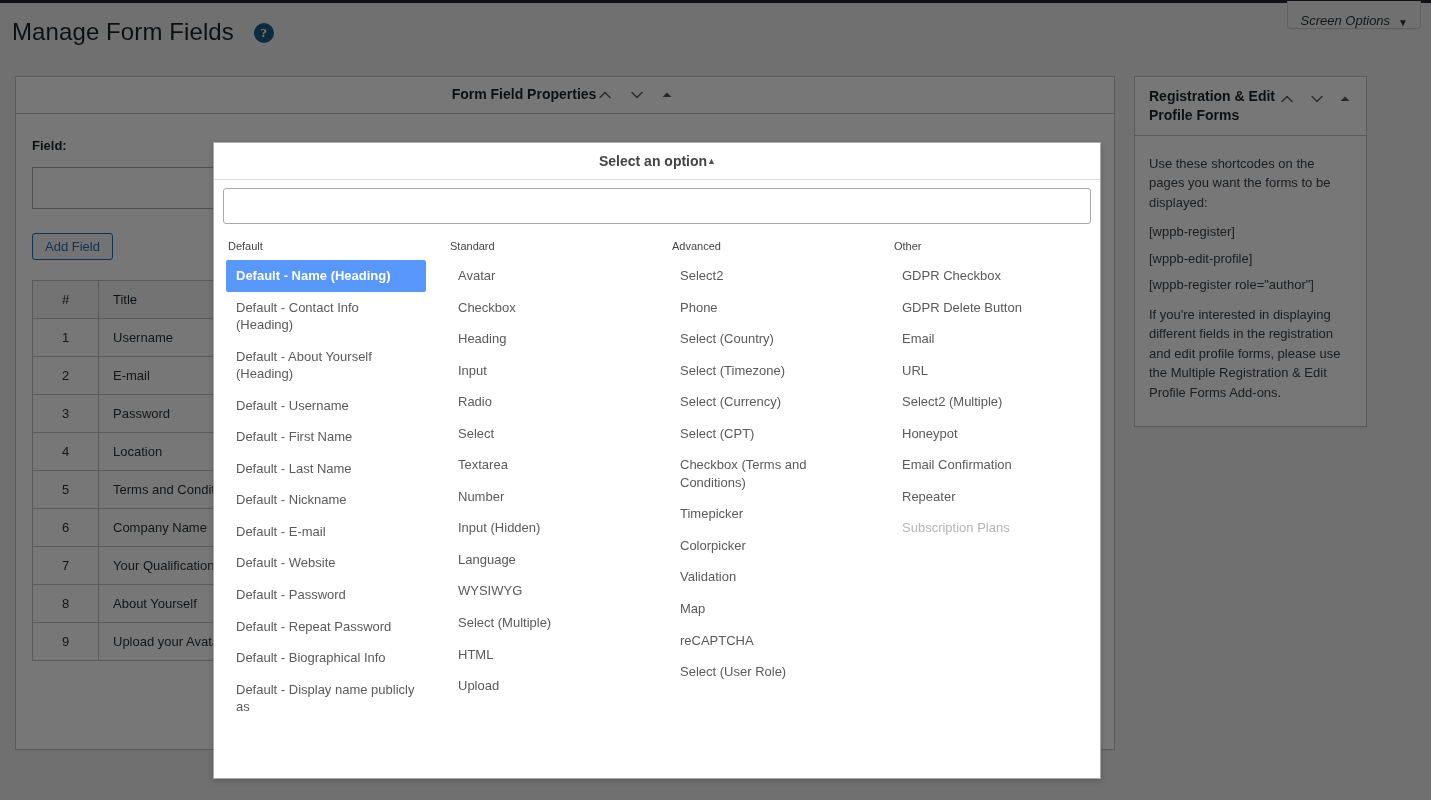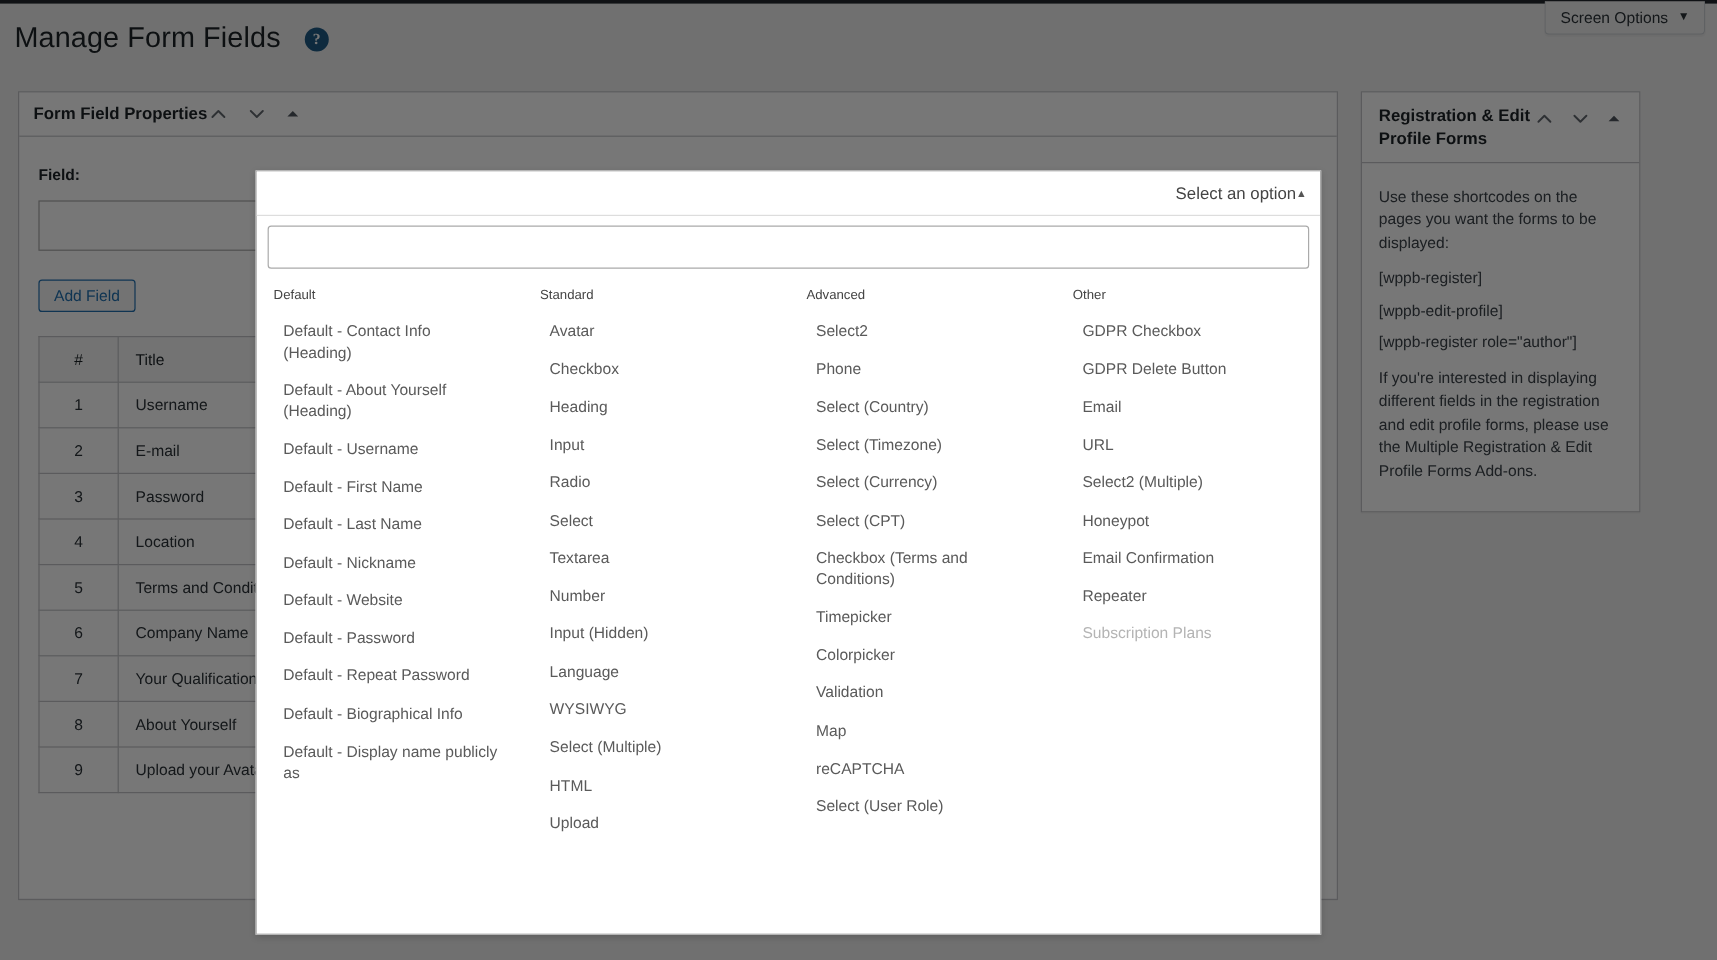--- a/index.html
+++ b/index.html
@@ -23,30 +23,31 @@
     position: absolute;
     left: 0; top: 0; right: 0; height: 3px;
     background: #23282d;
   }
 
   .screen-options-btn {
     position: absolute;
     right: 10px; top: 1px;
     height: 28px;
     padding: 0 12px;
-    display: flex; align-items: center; gap: 8px;
+    display: flex; align-items: flex-end; gap: 8px;
     background: #f1f1f1;
     border: 1px solid #ccd0d4;
     border-top: none;
     border-radius: 0 0 4px 4px;
     font-size: 13px;
     color: #2c3338;
     box-shadow: 0 1px 1px rgba(0,0,0,.04);
     cursor: pointer;
     white-space: nowrap;
+    font-style: italic;
   }
   .screen-options-btn .caret {
     font-size: 10px; line-height: 1; color: #2c3338;
   }
 
   h1.page-title {
     position: absolute;
     left: 12px; top: 18px;
     margin: 0;
     font-size: 24px;
@@ -73,21 +74,21 @@
   .postbox {
     position: absolute;
     background: #ffffff;
     border: 1px solid #c3c4c7;
     box-shadow: 0 1px 1px rgba(0,0,0,.04);
   }
   #main-postbox { left: 15px; top: 76px; width: 1100px; height: 674px; }
 
   .postbox-header {
     display: flex; align-items: center;
-    justify-content: flex-start;
+    justify-content: center;
     padding: 8px 12px;
     border-bottom: 1px solid #c3c4c7;
     min-height: 34px;
   }
   .postbox-title {
     font-size: 14px;
     font-weight: 700;
     color: #1d2327;
     line-height: 1.4;
   }
@@ -181,24 +182,25 @@
     background: #ffffff;
     border: 1px solid #aaa;
     z-index: 60;
     display: flex; flex-direction: column;
     box-shadow: 0 2px 6px rgba(0,0,0,.18);
   }
   .dd-head {
     height: 37px;
     flex: none;
     display: flex; align-items: center;
-    justify-content: flex-end;
+    justify-content: center;
     padding: 0 11px 0 12px;
     border-bottom: 1px solid #ddd;
     background: #fff;
+    font-weight: bold;
   }
   .dd-head-text { font-size: 14px; color: #444; }
   .dd-head-caret { font-size: 9px; color: #555; line-height: 1; }
 
   .dd-search-wrap { padding: 8px 9px 4px 9px; flex: none; }
   .dd-search {
     width: 100%; height: 36px;
     border: 1px solid #aaa;
     border-radius: 3px;
     background: #fff;
@@ -378,26 +380,28 @@
   <div class="dd-head">
     <span class="dd-head-text">Select an option</span>
     <span class="dd-head-caret">▲</span>
   </div>
   <div class="dd-search-wrap">
     <input class="dd-search" type="text" placeholder="" style="">
   </div>
   <div class="dd-columns" id="dd-columns">
       <div class="dd-col">
         <div class="dd-col-title">Default</div>
+        <div class="dd-opt selected">Default - Name (Heading)</div>
         <div class="dd-opt">Default - Contact Info (Heading)</div>
         <div class="dd-opt">Default - About Yourself (Heading)</div>
         <div class="dd-opt">Default - Username</div>
         <div class="dd-opt">Default - First Name</div>
         <div class="dd-opt">Default - Last Name</div>
         <div class="dd-opt">Default - Nickname</div>
+        <div class="dd-opt">Default - E-mail</div>
         <div class="dd-opt">Default - Website</div>
         <div class="dd-opt">Default - Password</div>
         <div class="dd-opt">Default - Repeat Password</div>
         <div class="dd-opt">Default - Biographical Info</div>
         <div class="dd-opt">Default - Display name publicly as</div>
       </div>
       <div class="dd-col">
         <div class="dd-col-title">Standard</div>
         <div class="dd-opt">Avatar</div>
         <div class="dd-opt">Checkbox</div>

